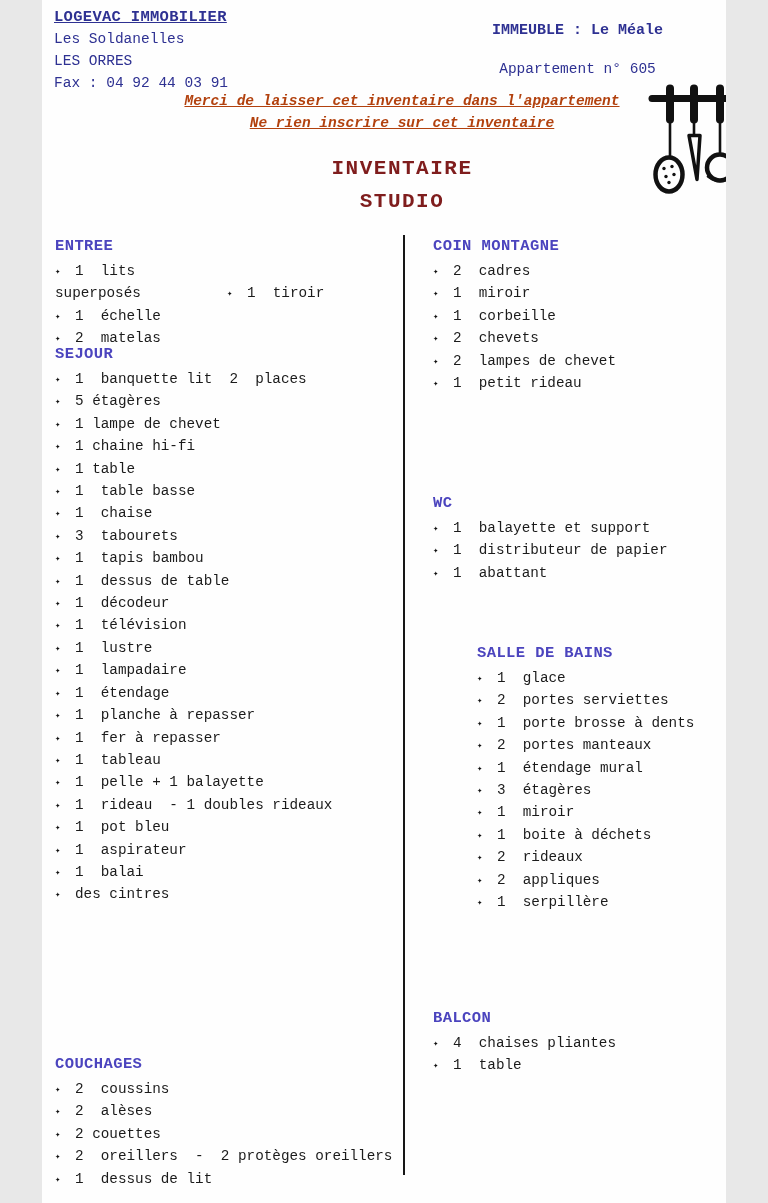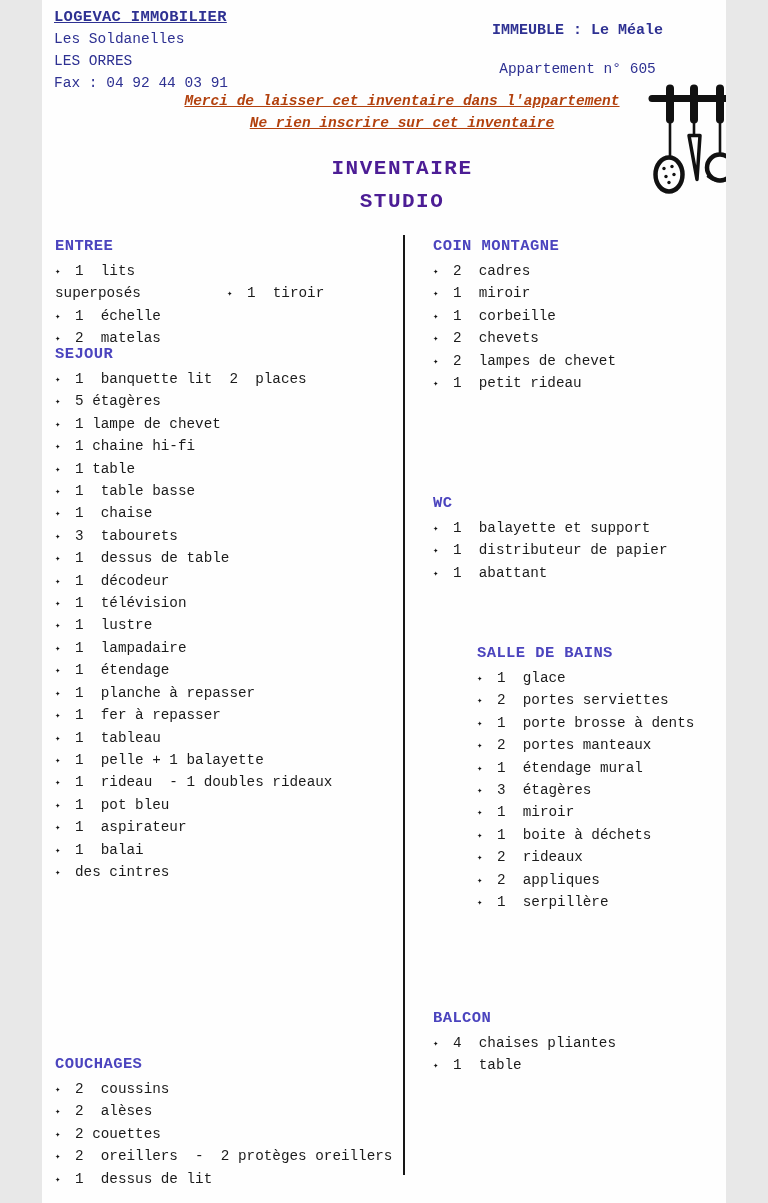--- a/index.html
+++ b/index.html
@@ -14,21 +14,21 @@
   }
   
   .agency{position:absolute;left:12px;top:6px;line-height:22px;color:#2e3192;font-size:14.5px;}
   .agency .name{font-weight:bold;font-size:15.5px;text-decoration:underline;letter-spacing:.3px;}
   .building{position:absolute;left:450px;top:22px;color:#2e3192;font-size:14.5px;text-align:center;}
   .building .label{font-weight:bold;font-size:15px;}
   .building .apt{margin-top:22px;}
   .notice{position:absolute;left:0;top:90px;width:720px;text-align:center;color:#b2410e;
           font-style:italic;font-weight:bold;font-size:14.5px;line-height:22px;}
   .notice span{text-decoration:underline;}
-  .doc-title{position:absolute;left:0;top:152px;width:720px;text-align:center;color:#4c1d95;
+  .doc-title{position:absolute;left:0;top:152px;width:720px;text-align:center;color:#7f1d1d;
              font-weight:bold;font-size:21px;letter-spacing:1.5px;line-height:33px;}
   .utensils{position:absolute;left:600px;top:80px;}
   
   .divider{position:absolute;left:361px;top:235px;width:2px;height:940px;background:#161616;}
   .section{position:absolute;width:345px;}
   .section.left{left:13px;}
   .section.right{left:391px;width:370px;}
   .section-title{color:#4b44be;font-weight:bold;font-size:15.5px;letter-spacing:.4px;line-height:20px;margin-bottom:5px;}
   ul.items{list-style:none;margin:0;padding:0;}
   li.row{line-height:21.4px;font-size:14.3px;white-space:nowrap;}
@@ -114,20 +114,21 @@
         <div class="section-title">SEJOUR</div>
         <ul class="items">
           <li class="row"><span class="cell"><span class="bullet">✦</span><span class="item-text">1  banquette lit  2  places</span></span></li>
           <li class="row"><span class="cell"><span class="bullet">✦</span><span class="item-text">5 étagères</span></span></li>
           <li class="row"><span class="cell"><span class="bullet">✦</span><span class="item-text">1 lampe de chevet</span></span></li>
           <li class="row"><span class="cell"><span class="bullet">✦</span><span class="item-text">1 chaine hi-fi</span></span></li>
           <li class="row"><span class="cell"><span class="bullet">✦</span><span class="item-text">1 table</span></span></li>
           <li class="row"><span class="cell"><span class="bullet">✦</span><span class="item-text">1  table basse</span></span></li>
           <li class="row"><span class="cell"><span class="bullet">✦</span><span class="item-text">1  chaise</span></span></li>
           <li class="row"><span class="cell"><span class="bullet">✦</span><span class="item-text">3  tabourets</span></span></li>
+          <li class="row"><span class="cell"><span class="bullet">✦</span><span class="item-text">1  tapis bambou</span></span></li>
           <li class="row"><span class="cell"><span class="bullet">✦</span><span class="item-text">1  dessus de table</span></span></li>
           <li class="row"><span class="cell"><span class="bullet">✦</span><span class="item-text">1  décodeur</span></span></li>
           <li class="row"><span class="cell"><span class="bullet">✦</span><span class="item-text">1  télévision</span></span></li>
           <li class="row"><span class="cell"><span class="bullet">✦</span><span class="item-text">1  lustre</span></span></li>
           <li class="row"><span class="cell"><span class="bullet">✦</span><span class="item-text">1  lampadaire</span></span></li>
           <li class="row"><span class="cell"><span class="bullet">✦</span><span class="item-text">1  étendage</span></span></li>
           <li class="row"><span class="cell"><span class="bullet">✦</span><span class="item-text">1  planche à repasser</span></span></li>
           <li class="row"><span class="cell"><span class="bullet">✦</span><span class="item-text">1  fer à repasser</span></span></li>
           <li class="row"><span class="cell"><span class="bullet">✦</span><span class="item-text">1  tableau</span></span></li>
           <li class="row"><span class="cell"><span class="bullet">✦</span><span class="item-text">1  pelle + 1 balayette</span></span></li>

